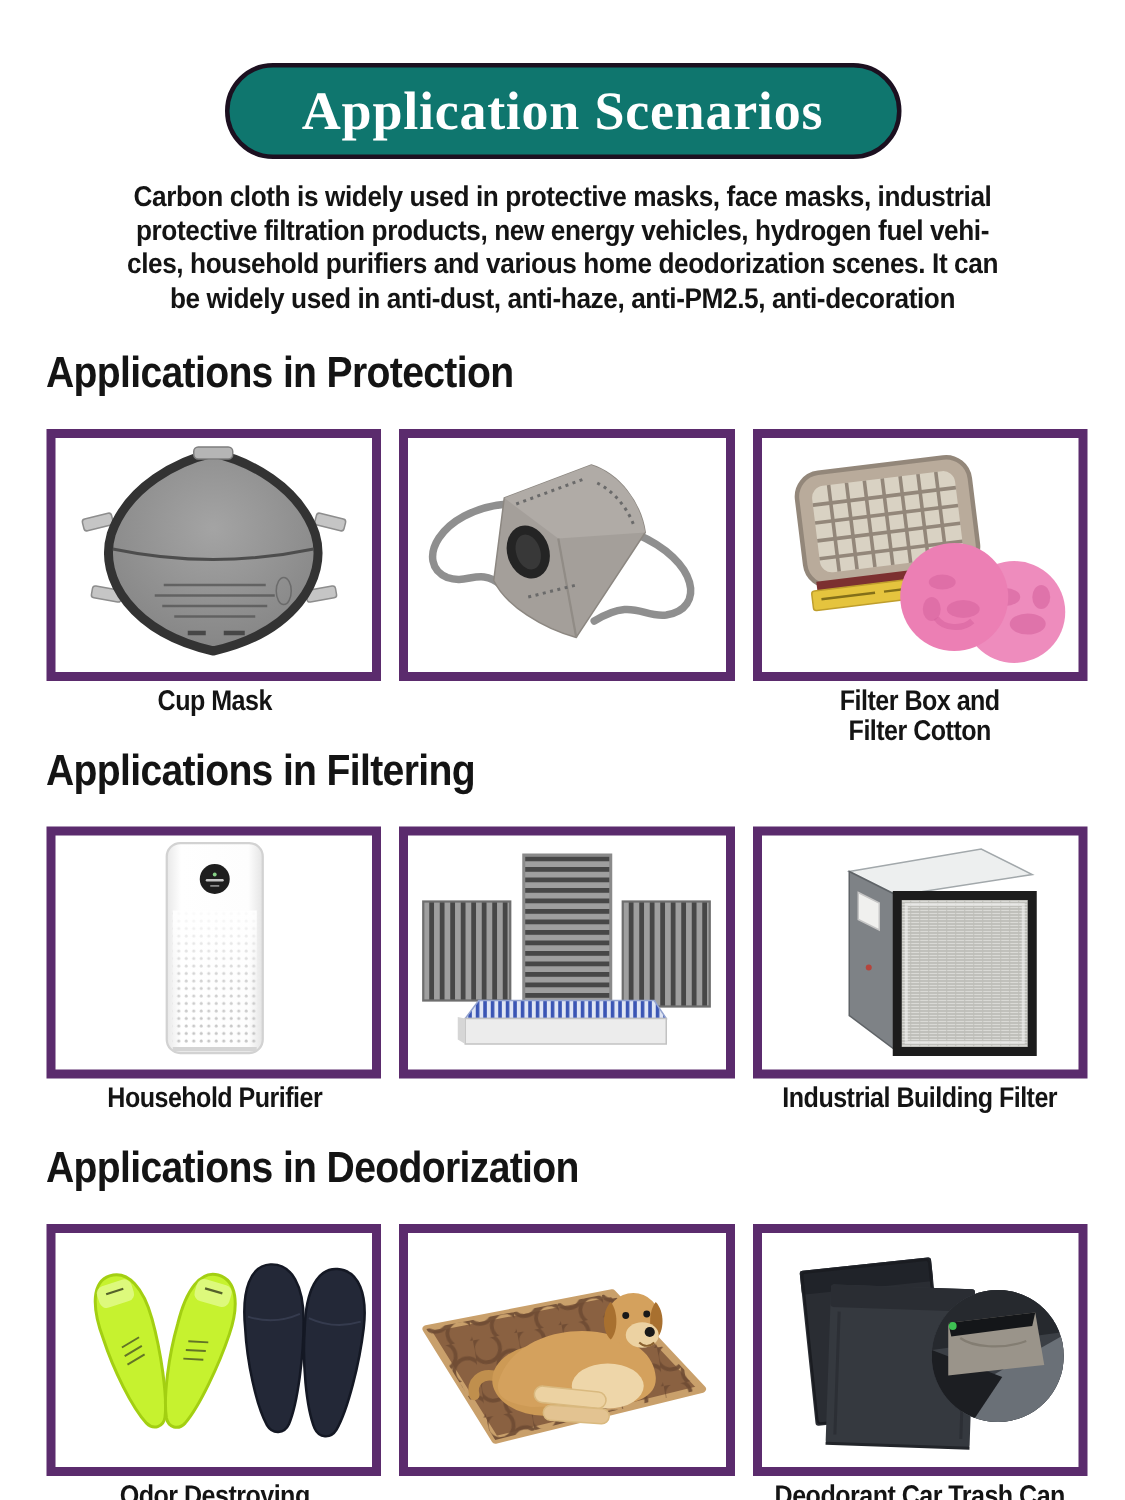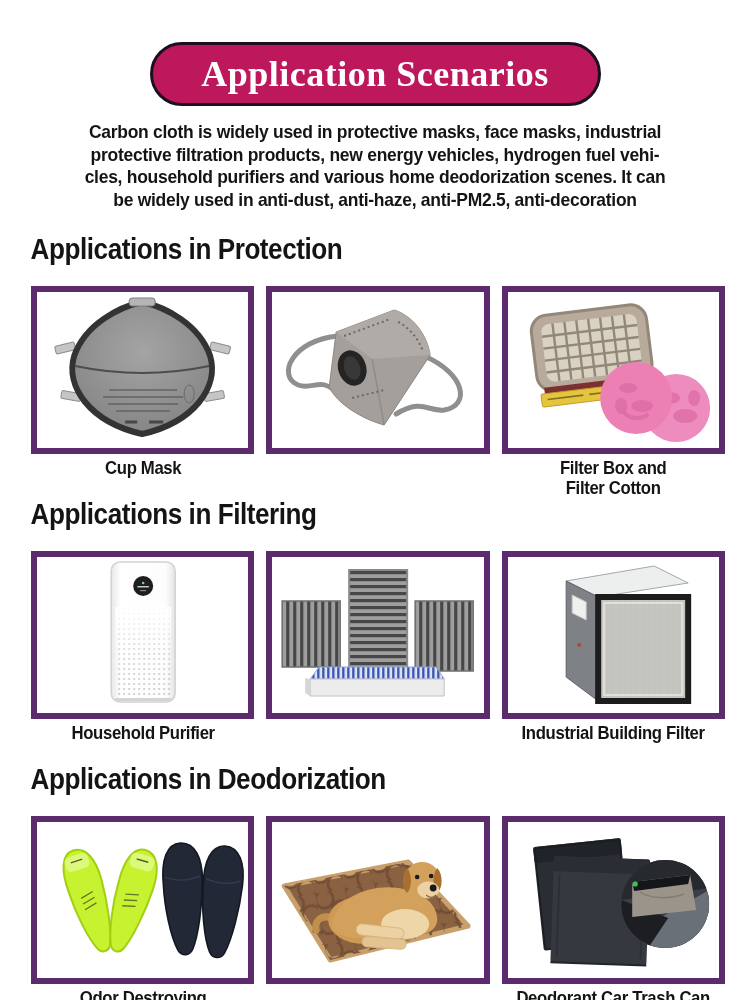--- a/index.html
+++ b/index.html
@@ -2,21 +2,21 @@
 <html><head>
 <meta charset="utf-8">
 <style>
   html,body{margin:0;padding:0;}
   body{
     width:750px;height:1000px;background:#ffffff;overflow:hidden;
     font-family:"Liberation Sans",sans-serif;color:#141414;
   }
   .banner{
     width:445px;height:58px;margin:42px auto 0;
-    background:#be185d;border:3px solid #1c1020;border-radius:33px;
+    background:#0f766e;border:3px solid #1c1020;border-radius:33px;
     display:flex;align-items:center;justify-content:center;
   }
   .banner-title{
     font-family:"Liberation Serif",serif;font-weight:bold;
     font-size:36px;color:#ffffff;letter-spacing:.5px;
   }
   .intro{margin-top:15px;text-align:center;font-weight:bold;
     font-size:19px;line-height:22.5px;letter-spacing:-.3px;}
   .intro-line{white-space:nowrap;transform:scaleX(.92);transform-origin:50% 50%;}
   .section-title{

